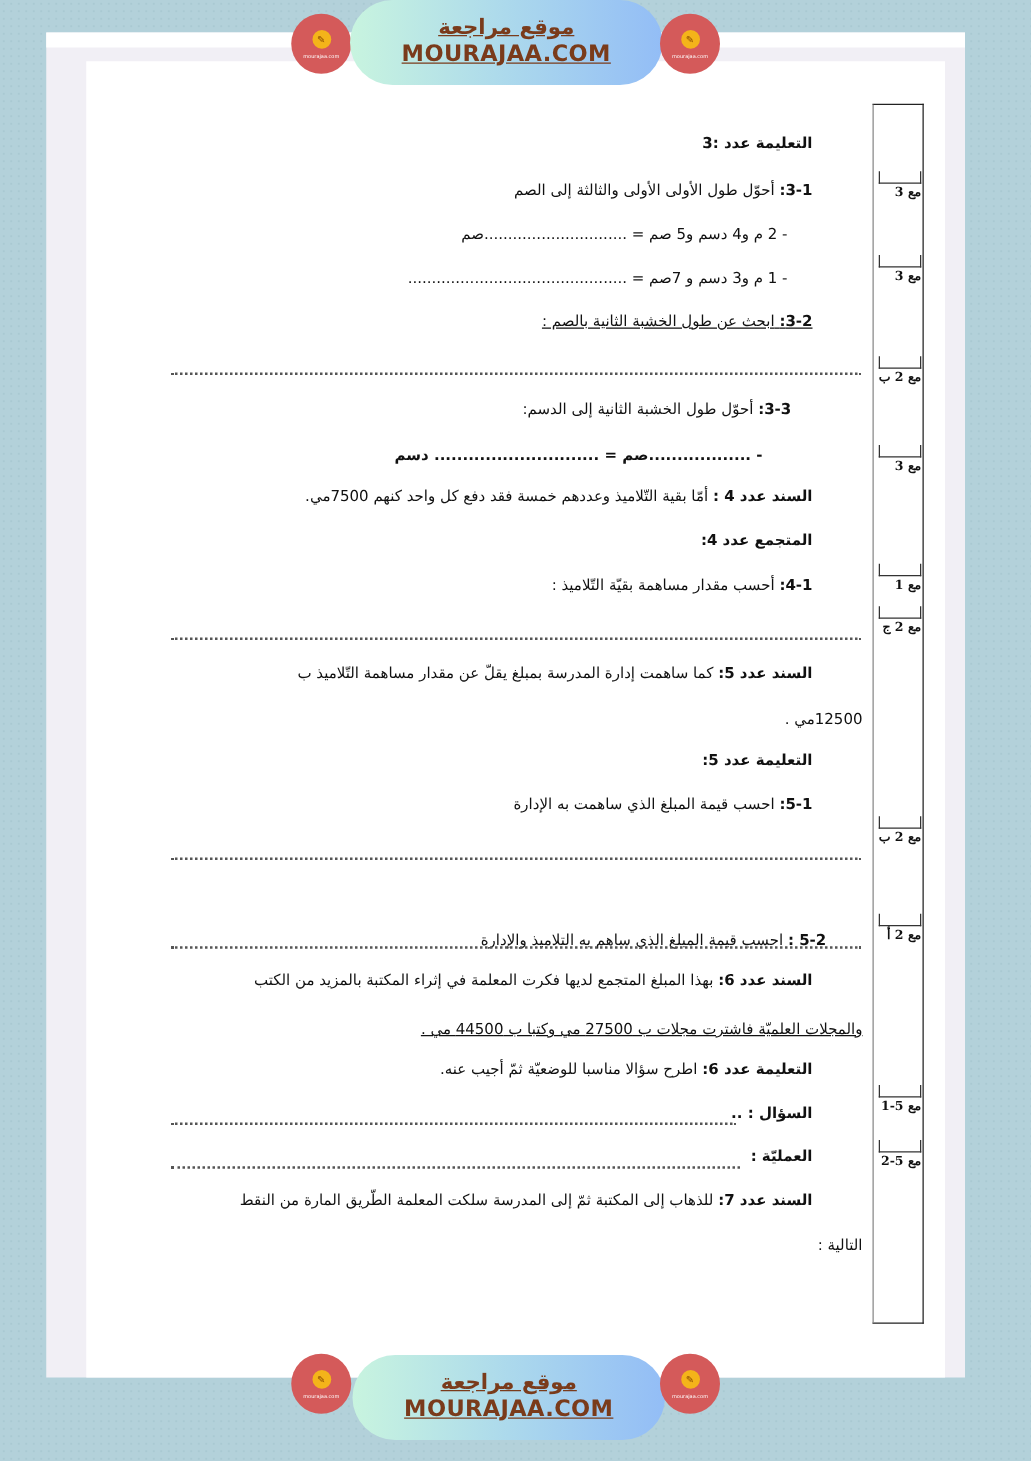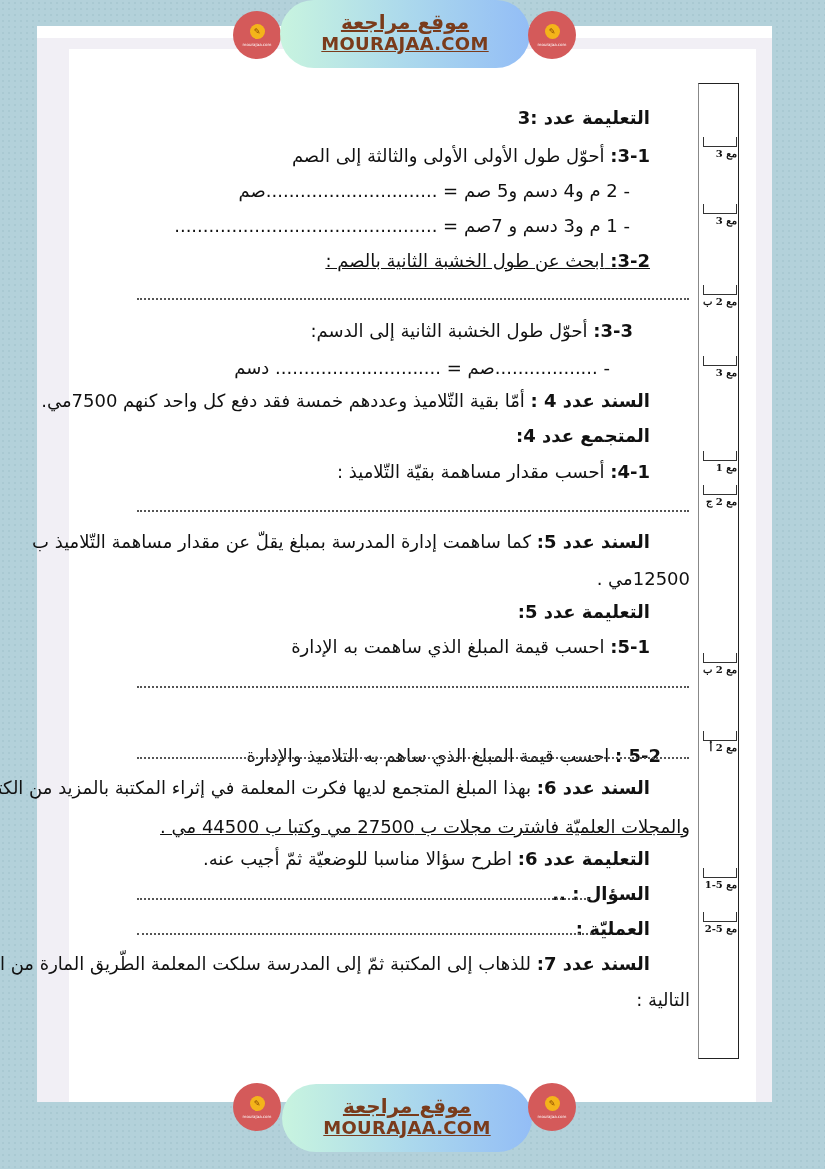--- a/index.html
+++ b/index.html
@@ -18,40 +18,40 @@
   .page {
     position:absolute; left:69px; top:49px; width:687px; height:1053px;
     background:#ffffff;
   }
   .banner {
     position:absolute; width:250px; height:68px; border-radius:34px;
     background:linear-gradient(90deg,#c8f4df 0%,#acd9ec 50%,#93bdf6 100%);
     display:flex; flex-direction:column; align-items:center; justify-content:center;
     font-family:"DejaVu Sans", sans-serif; font-weight:bold; color:#7a3b1b;
   }
-  .banner .ar { font-size:20px; text-decoration:underline; line-height:20px; }
+  .banner .ar { font-size:17px; text-decoration:underline; line-height:20px; }
   .banner .en { font-size:18px; text-decoration:underline; line-height:24px; letter-spacing:0.3px; }
   .logo {
     position:absolute; width:48px; height:48px; border-radius:50%;
     background:#d45a5a; display:flex; flex-direction:column; align-items:center; justify-content:center;
   }
   .logo .dot { width:15px; height:15px; border-radius:50%; background:#f4b41a; font-size:8px; color:#8a4a00; display:flex; align-items:center; justify-content:center; }
   .logo .txt { font-family:"DejaVu Sans", sans-serif; font-size:4px; color:#fff; margin-top:3px; line-height:5px; text-align:center; }
 
   .margin-col {
     position:absolute; left:698px; top:83px; width:41px; height:976px;
     border:1.5px solid #222; border-left:1px solid #888; box-sizing:border-box; background:#fff;
   }
   .mark { position:absolute; left:703px; width:34px; }
   .mark .bracket { height:9px; border-left:1.5px solid #333; border-right:1.5px solid #333; border-bottom:1.5px solid #333; }
   .mark .lbl { font-size:10px; font-weight:bold; direction:rtl; color:#111; margin-top:1px; white-space:nowrap; }
 
   .line {
     position:absolute; direction:rtl; text-align:right; color:#111;
-    font-family:"DejaVu Sans", sans-serif; font-size:18px; white-space:nowrap;
+    font-family:"DejaVu Sans", sans-serif; font-size:12px; white-space:nowrap;
   }
   .line b { font-weight:bold; }
   .dots {
     position:absolute; left:137px; width:552px; height:0;
     border-top:2px dotted #555;
   }
 </style>
 </head>
 <body>
 
@@ -140,21 +140,21 @@
 <div class="line" style="right:175px;top:250px;text-decoration:underline;">
   <b>3-2:</b>
   <span>ابحث عن طول الخشبة الثانية بالصم :</span>
 </div>
 <div class="dots" style="top:298px;"></div>
 
 <div class="line" style="right:192px;top:320px;">
   <b>3-3:</b>
   <span>أحوّل طول الخشبة الثانية إلى الدسم:</span>
 </div>
-<div class="line" style="right:215px;top:357px;">- ..................صم = ............................. دسم</div>
+<div class="line" style="right:215px;top:357px;font-weight:bold;">- ..................صم = ............................. دسم</div>
 
 <div class="line" style="right:175px;top:390px;">
   <b>السند عدد 4 :</b>
   <span>أمّا بقية التّلاميذ وعددهم خمسة فقد دفع كل واحد كنهم 7500مي.</span>
 </div>
 
 <div class="line" style="right:175px;top:425px;font-weight:bold;">المتجمع عدد 4:</div>
 <div class="line" style="right:175px;top:461px;">
   <b>4-1:</b>
   <span>أحسب مقدار مساهمة بقيّة التّلاميذ :</span>

